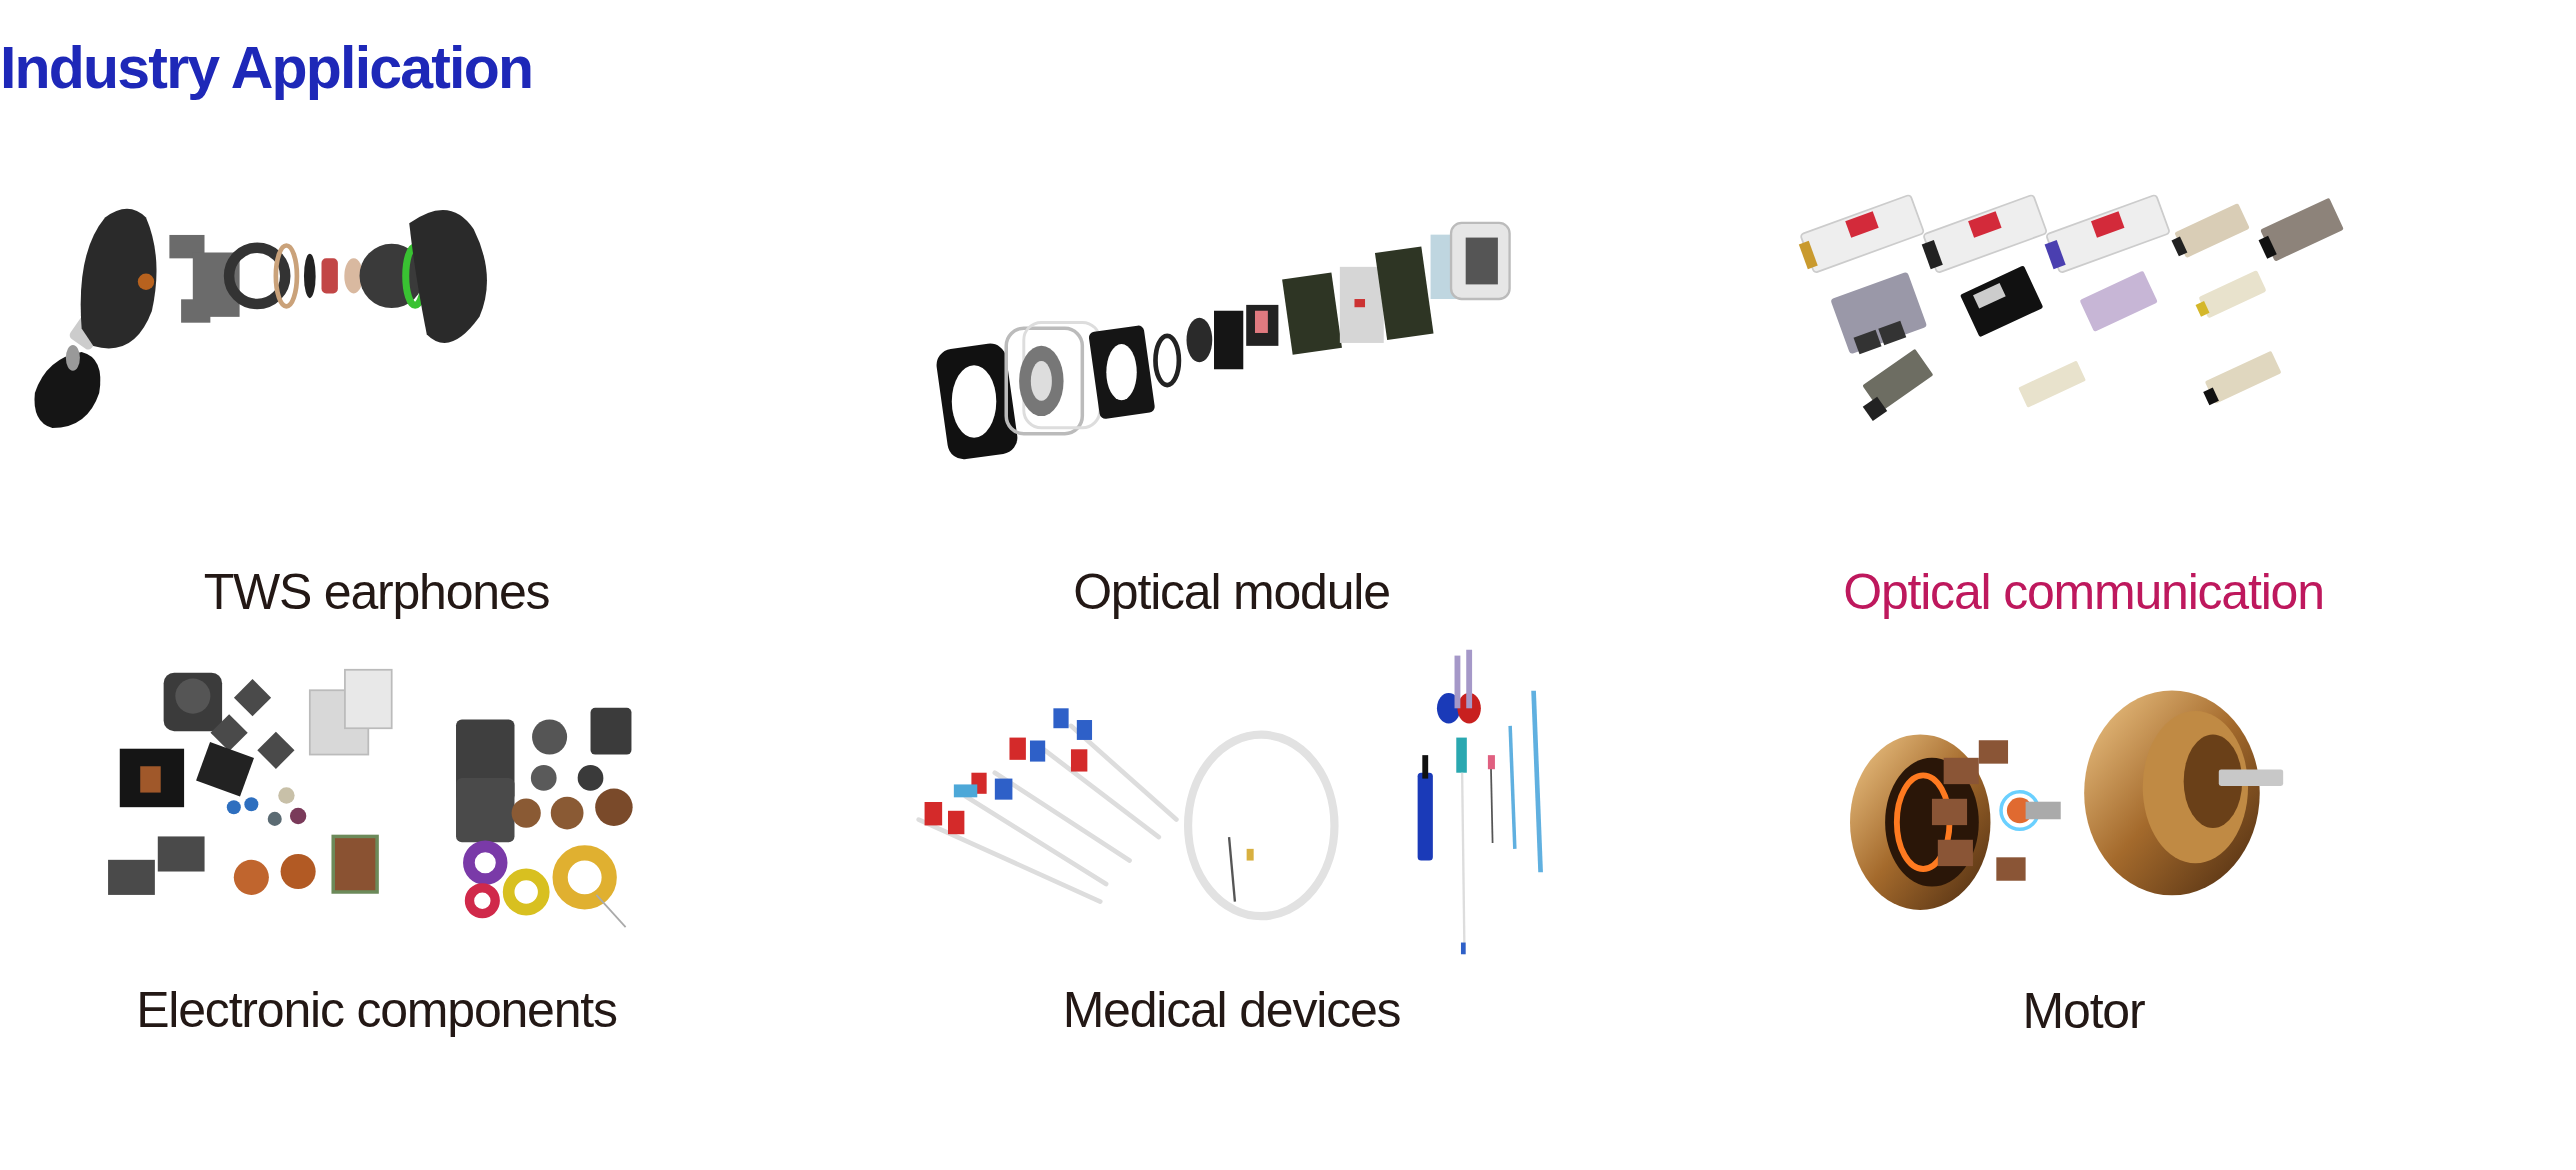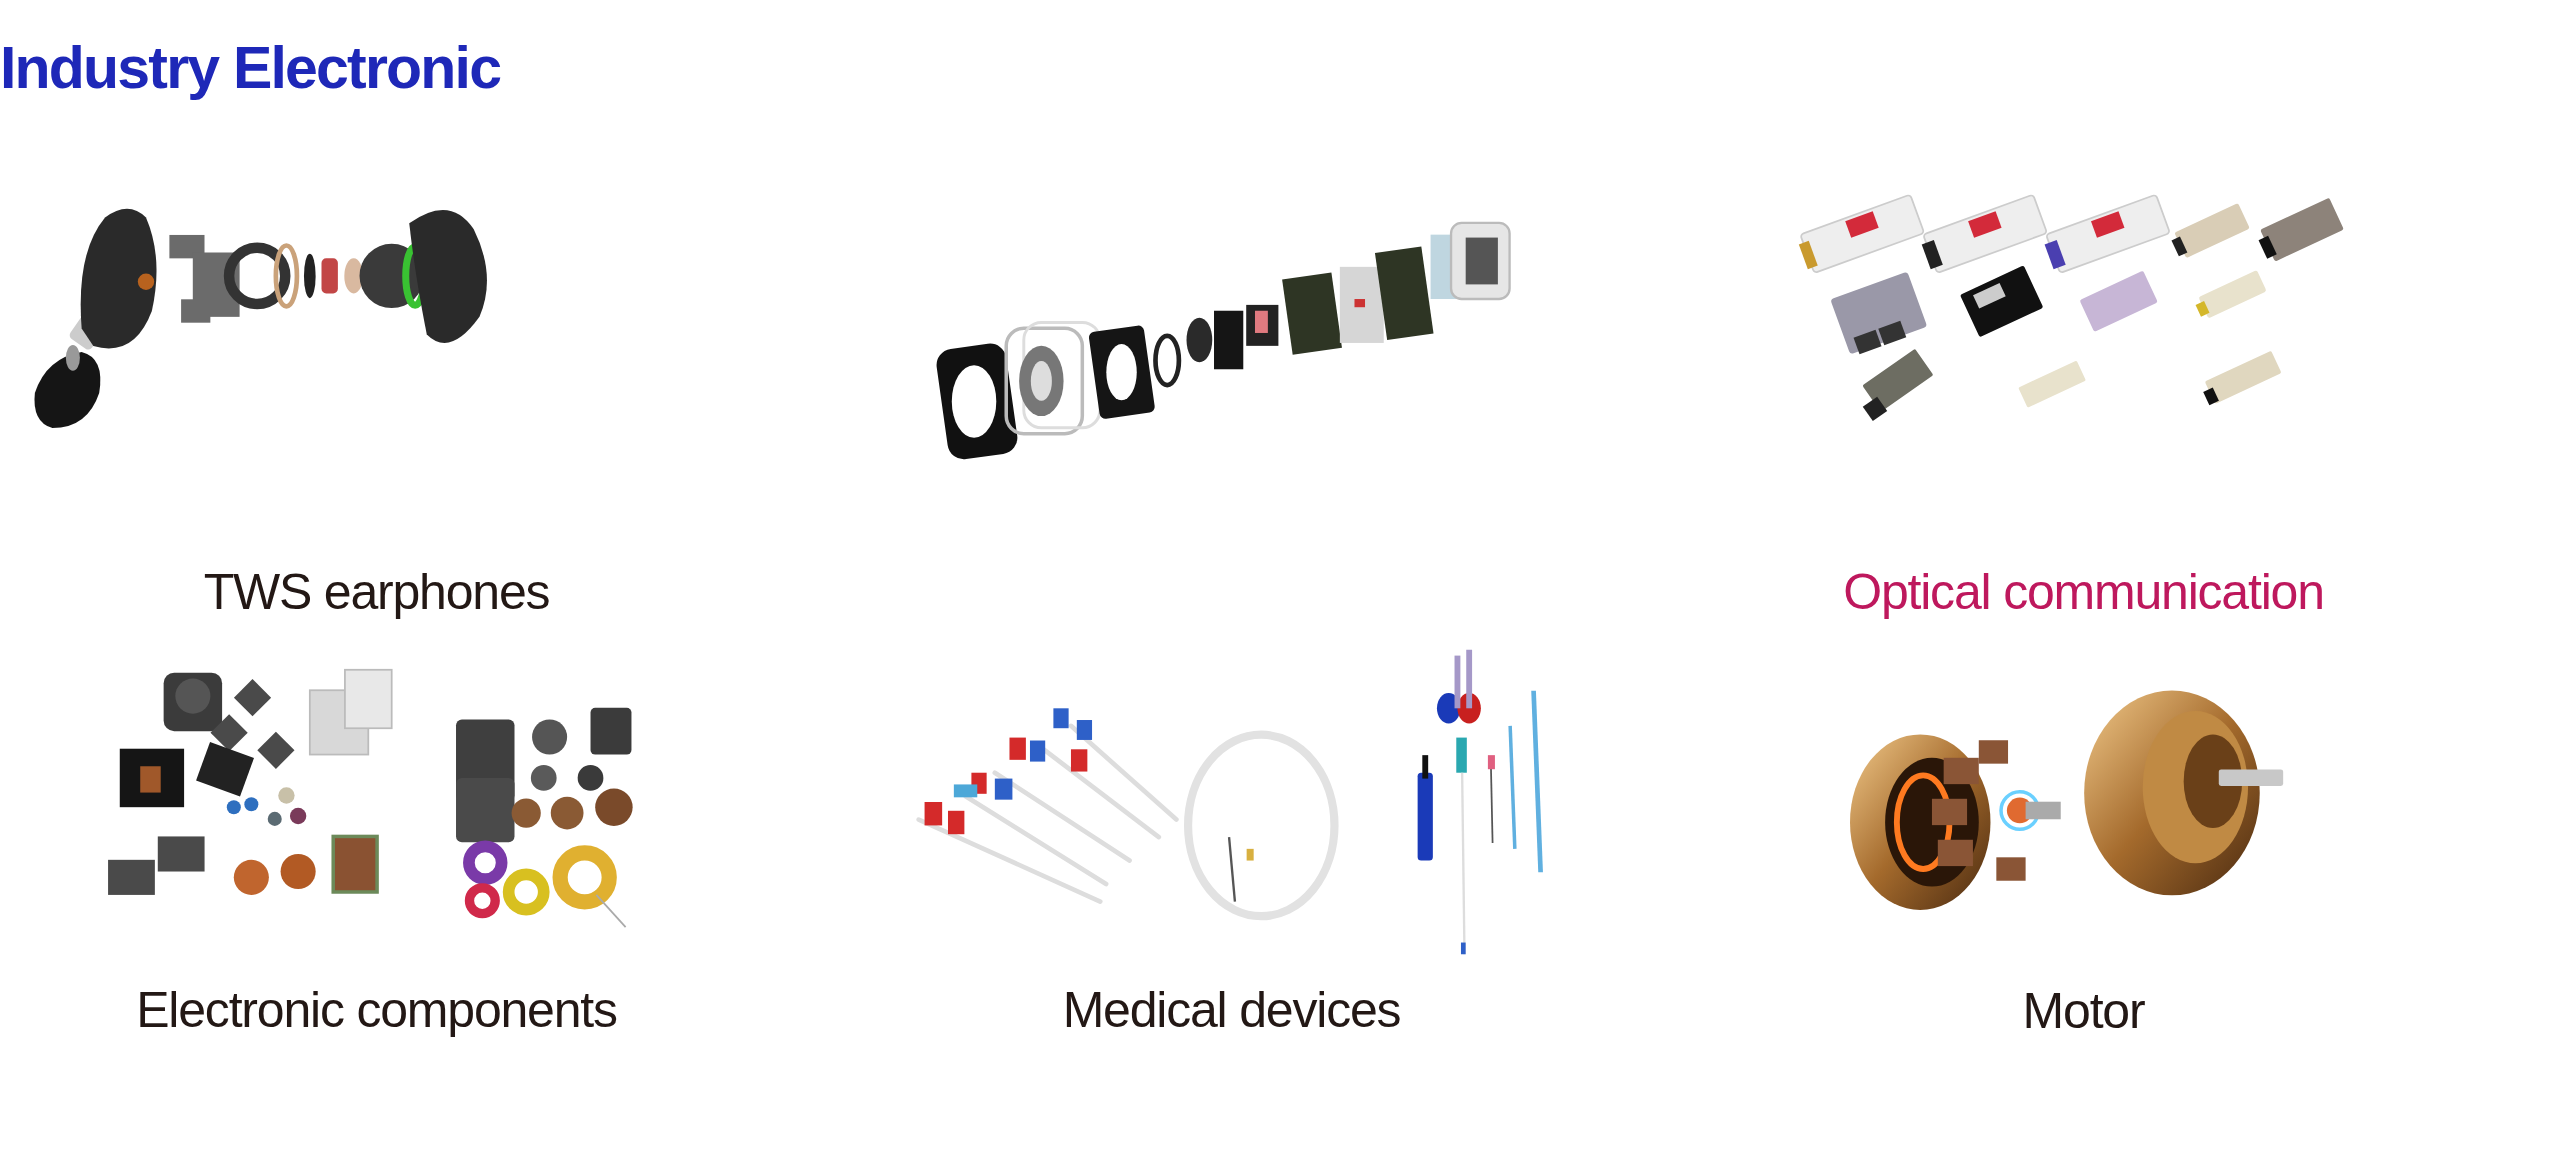--- a/index.html
+++ b/index.html
@@ -17,21 +17,21 @@
   .card .label {
     position: absolute; left: 0; right: 0; text-align: center;
     font-size: 50px; line-height: 1; white-space: nowrap;
     letter-spacing: -1.2px;
   }
   .art svg { display: block; width: 100%; height: 100%; }
 </style>
 </head>
 <body>
 
-<h1 class="page-title" style="color:#1E28B8;">Industry Electronic</h1>
+<h1 class="page-title" style="color:#1E28B8;">Industry Application</h1>
 
 <div class="card" style="left:-51px; top:164px;">
   <div class="art" style="left:80px; top:17.6px; width:585px; height:258px;">
     <svg viewBox="0 0 1000 440">
 
       <path d="M10 360 Q30 300 90 290 Q130 300 120 360 Q100 420 40 420 Q5 410 10 360Z" fill="#151515"></path>
       <ellipse cx="75" cy="300" rx="12" ry="22" fill="#999"></ellipse>
 
       <rect x="80" y="220" width="45" height="60" rx="8" fill="#ccc" transform="rotate(35 100 250)"></rect>
 
@@ -80,20 +80,21 @@
       <rect x="600" y="110" width="85" height="130" fill="#2e3524" transform="rotate(-8 642 175)"></rect>
       <rect x="690" y="95" width="75" height="130" fill="#d6d6d6"></rect>
       <rect x="715" y="150" width="18" height="14" fill="#c33"></rect>
       <rect x="760" y="65" width="80" height="150" fill="#2e3524" transform="rotate(-8 800 140)"></rect>
 
       <rect x="845" y="40" width="50" height="110" fill="#bfd6e0"></rect>
       <rect x="880" y="20" width="100" height="130" rx="18" fill="#e6e6e6" stroke="#bbb" stroke-width="4"></rect>
       <rect x="905" y="45" width="55" height="80" fill="#555"></rect>
     </svg>
   </div>
+  <div class="label" style="top:403px; color:#231815;">Optical module</div>
 </div>
 
 <div class="card" style="left:1656px; top:164px;">
   <div class="art" style="left:135px; top:26px; width:591px; height:246px;">
     <svg viewBox="0 0 1010 420">
       <g transform="rotate(-20 120 70)">
         <rect x="20" y="40" width="200" height="70" rx="6" fill="#eee" stroke="#ccc" stroke-width="3"></rect>
         <rect x="100" y="45" width="50" height="30" fill="#d32a3a"></rect>
         <rect x="12" y="55" width="18" height="45" fill="#c99a2e"></rect>
       </g>

